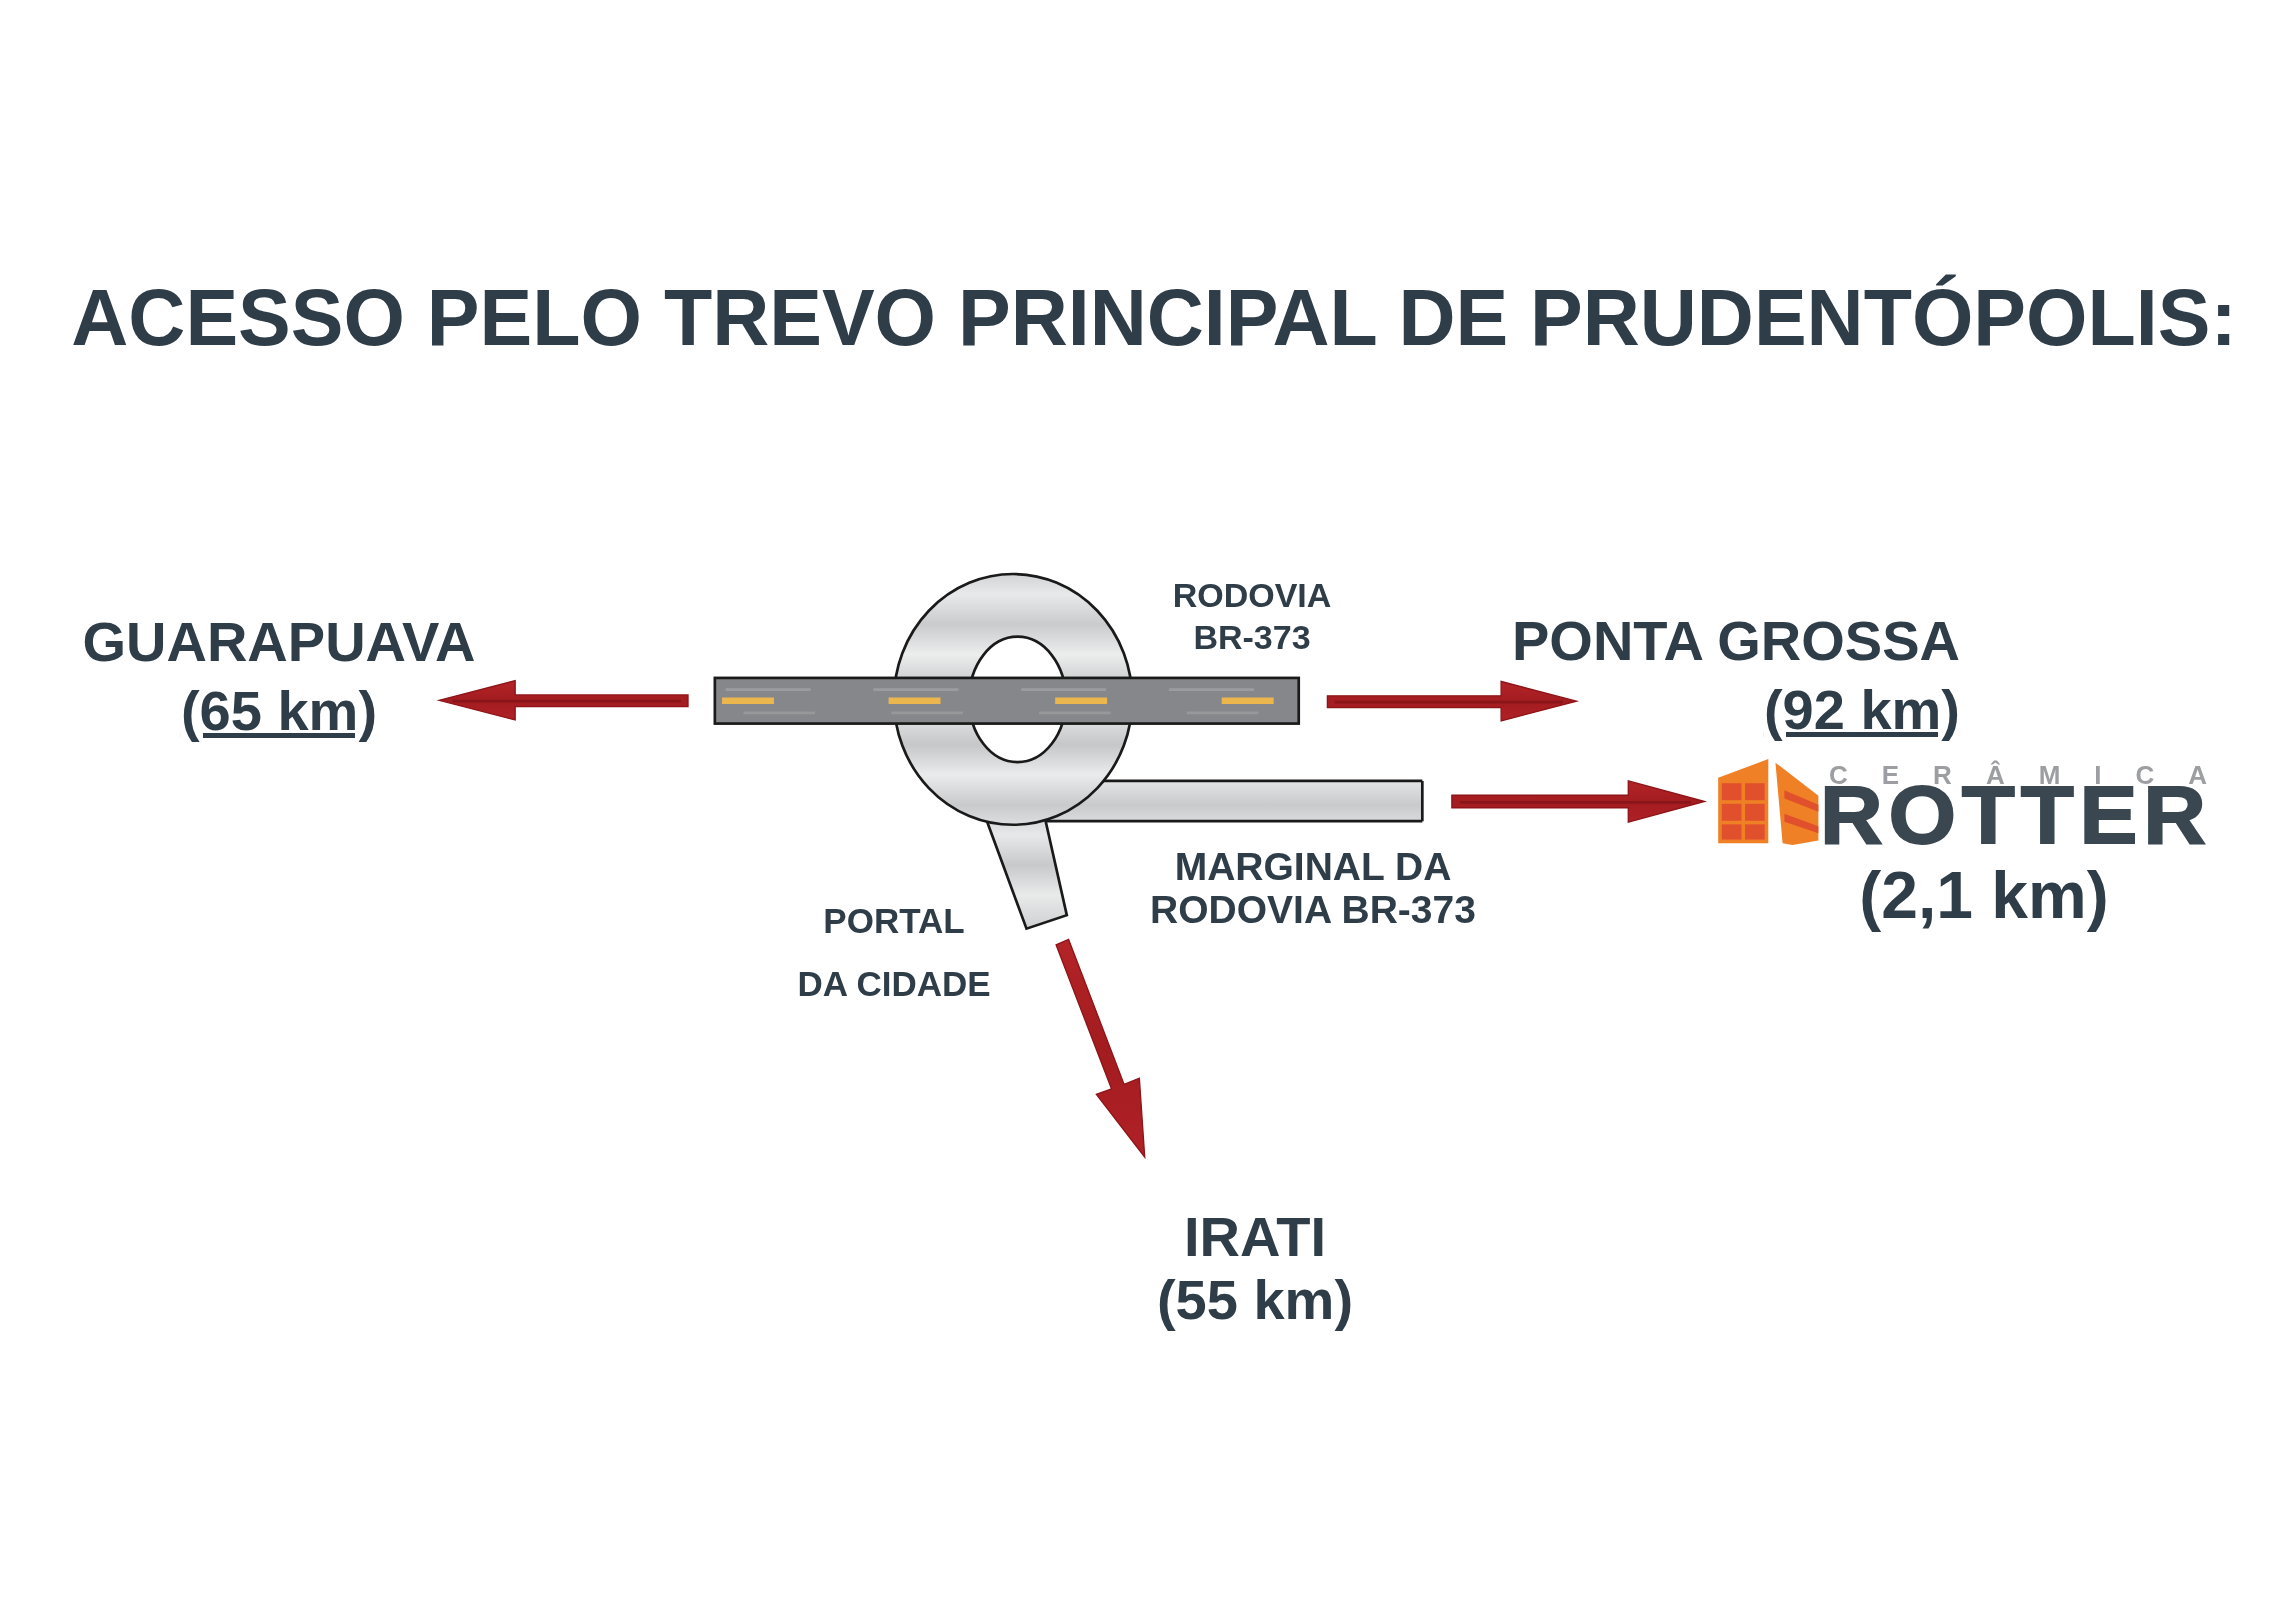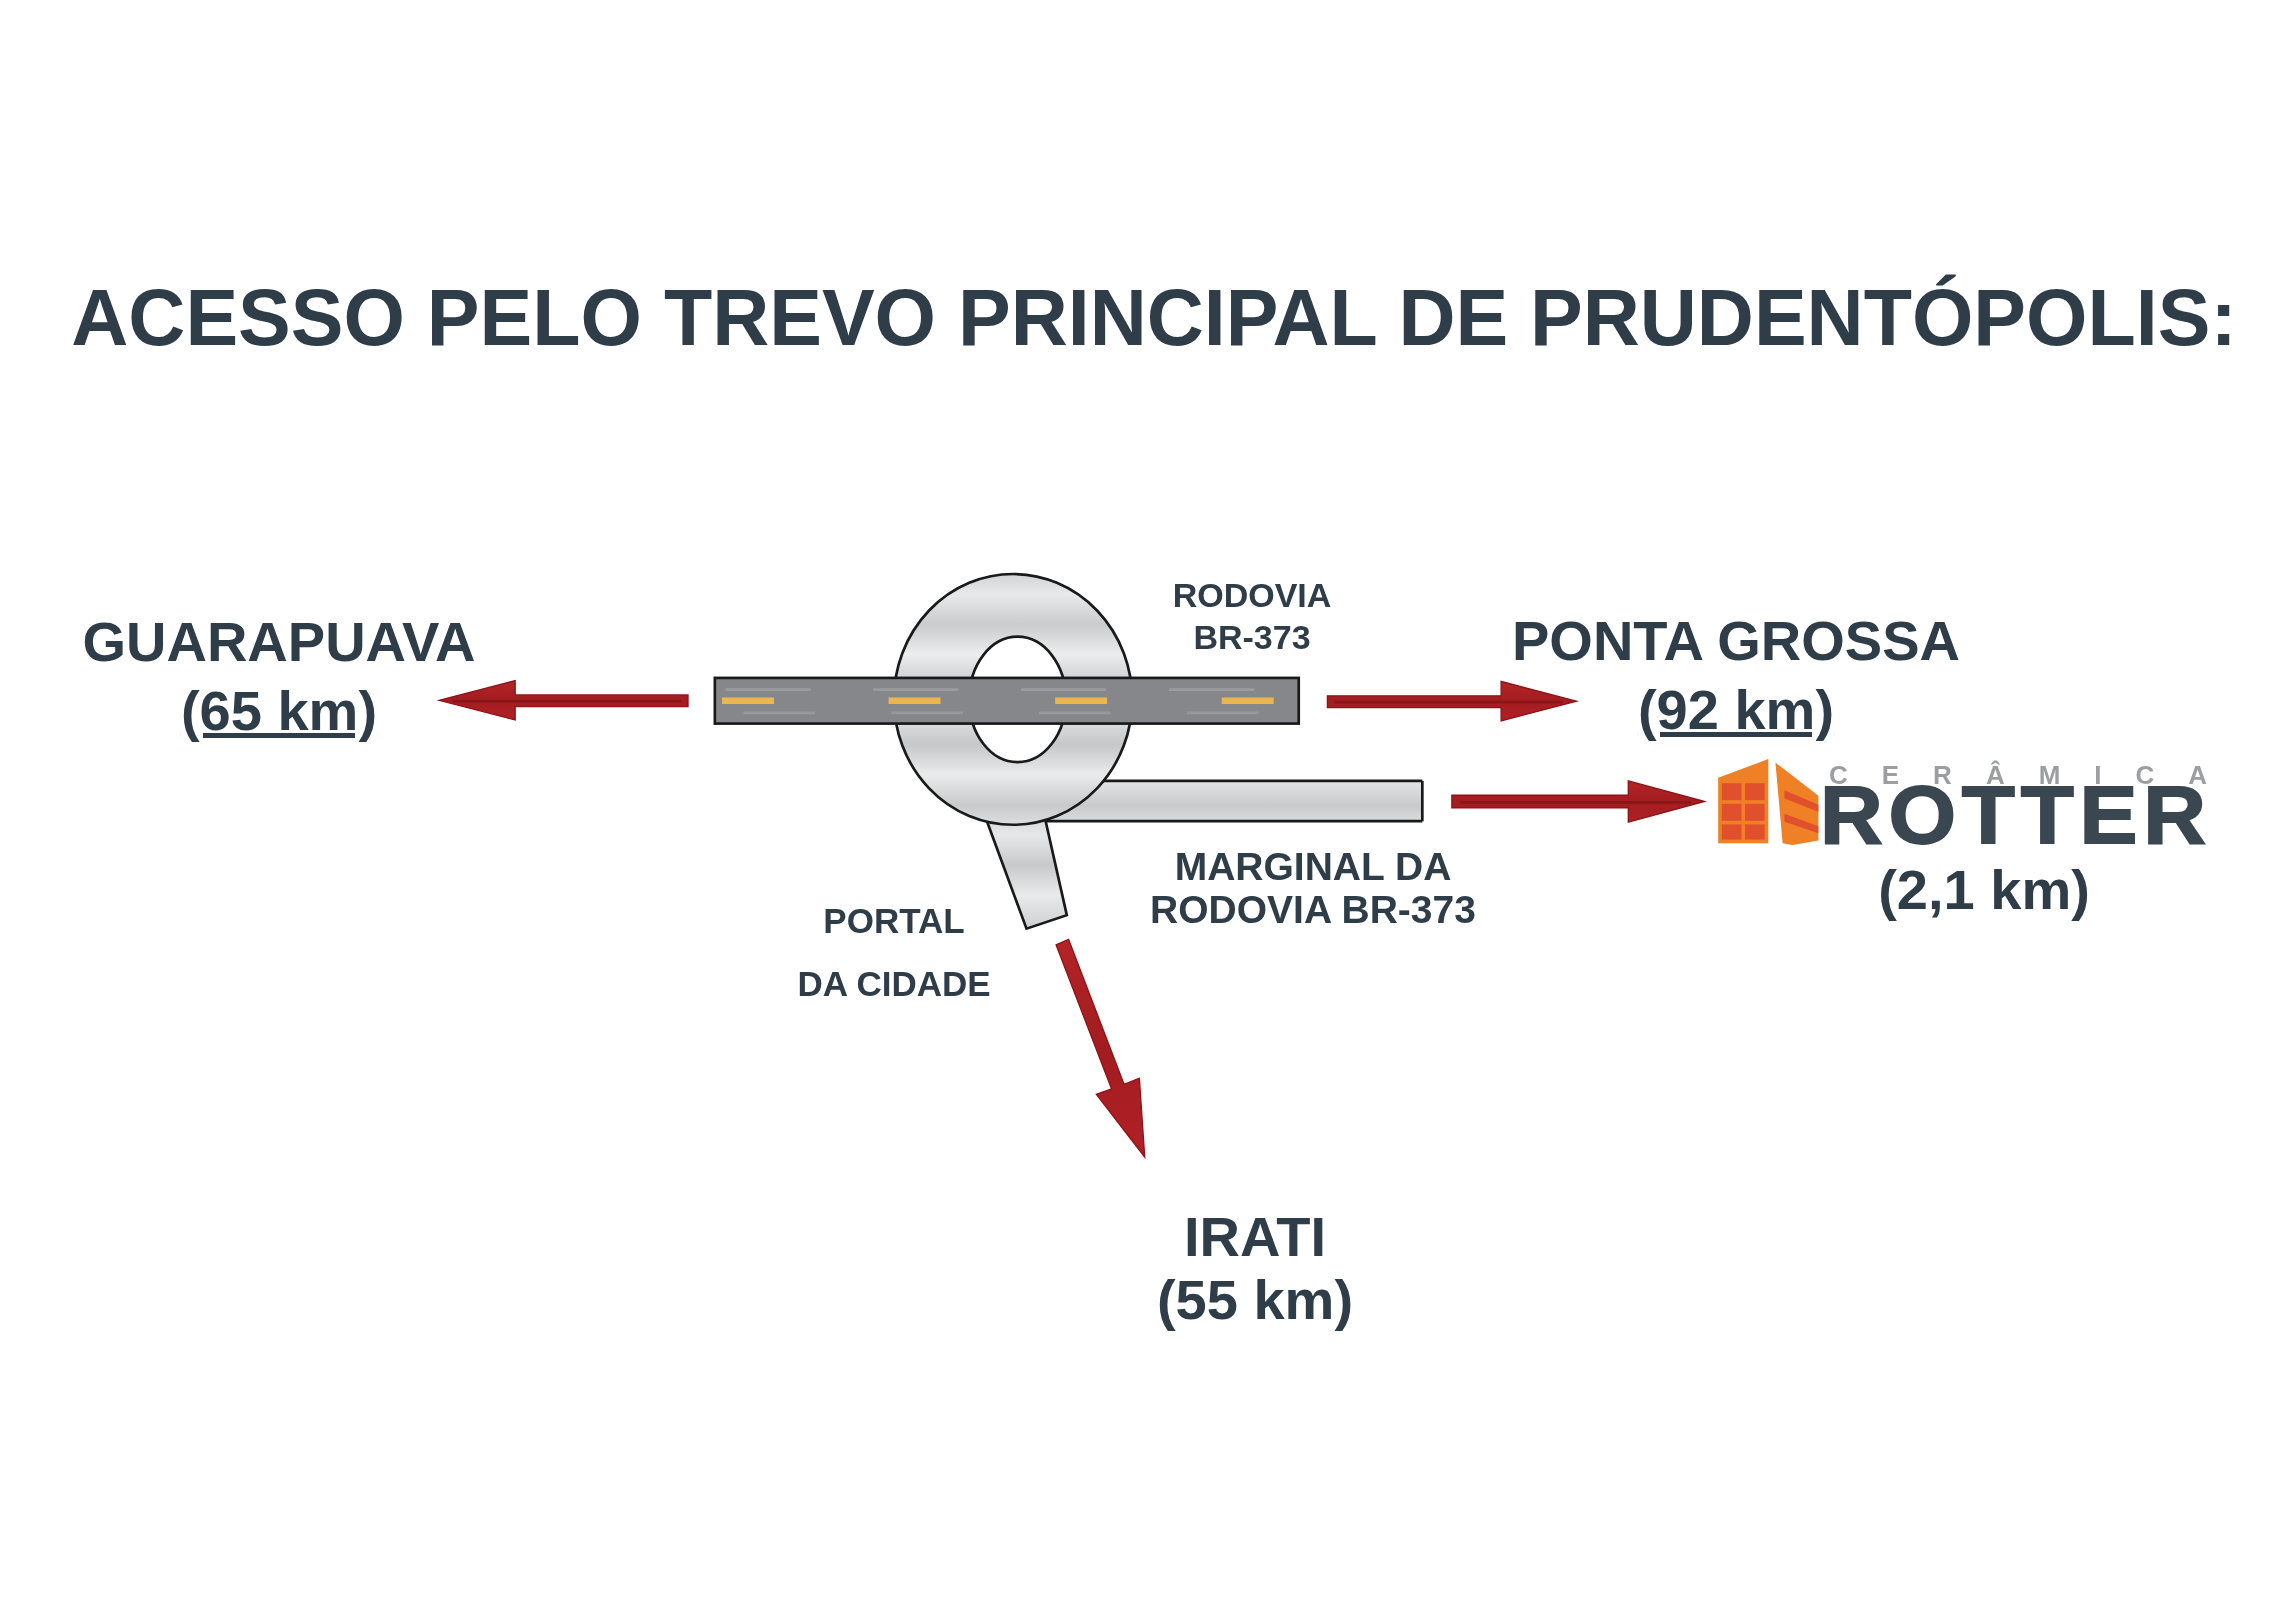--- a/index.html
+++ b/index.html
@@ -33,21 +33,21 @@
     color: #9c9ea2;
   }
   .rotter {
     font-size: 82px;
     letter-spacing: 5.4px;
     color: #3a4750;
     -webkit-text-stroke: 1.8px #3a4750;
     transform: scaleX(1.06);
     transform-origin: left top;
   }
-  .rotterdist { font-size: 56px; }
+  .rotterdist { font-size: 66px; }
 </style>
 </head>
 <body>
 
 <div id="canvas">
 
   <svg id="diagram-svg" width="2293" height="1620" viewBox="0 0 2560 1809">
     <defs>
       <linearGradient id="metal" gradientUnits="userSpaceOnUse" x1="0" y1="630" x2="0" y2="1050">
         <stop offset="0.00" stop-color="#c6c8ca"></stop>
@@ -113,21 +113,21 @@
     </g>
   </svg>
 
   <div class="lbl title centered" style="left:1154px; top:278px;">ACESSO PELO TREVO PRINCIPAL DE PRUDENTÓPOLIS:</div>
 
   <div class="lbl city centered" style="left:279px; top:614px;">
     <span>GUARAPUAVA</span>
     <span class="dist">(65 km)</span>
   </div>
 
-  <div class="lbl city centered" style="left:1736px; top:613px;">
+  <div class="lbl city centered" style="left:1736px; top:613px;text-align:right;">
     <span>PONTA GROSSA</span>
     <span class="dist">(92 km)</span>
   </div>
 
   <div class="lbl roadlabel centered" style="left:1252px; top:574px;">
     <div>RODOVIA</div>
     <div>BR-373</div>
   </div>
 
   <div class="lbl marginallabel centered" style="left:1313px; top:845px;">

